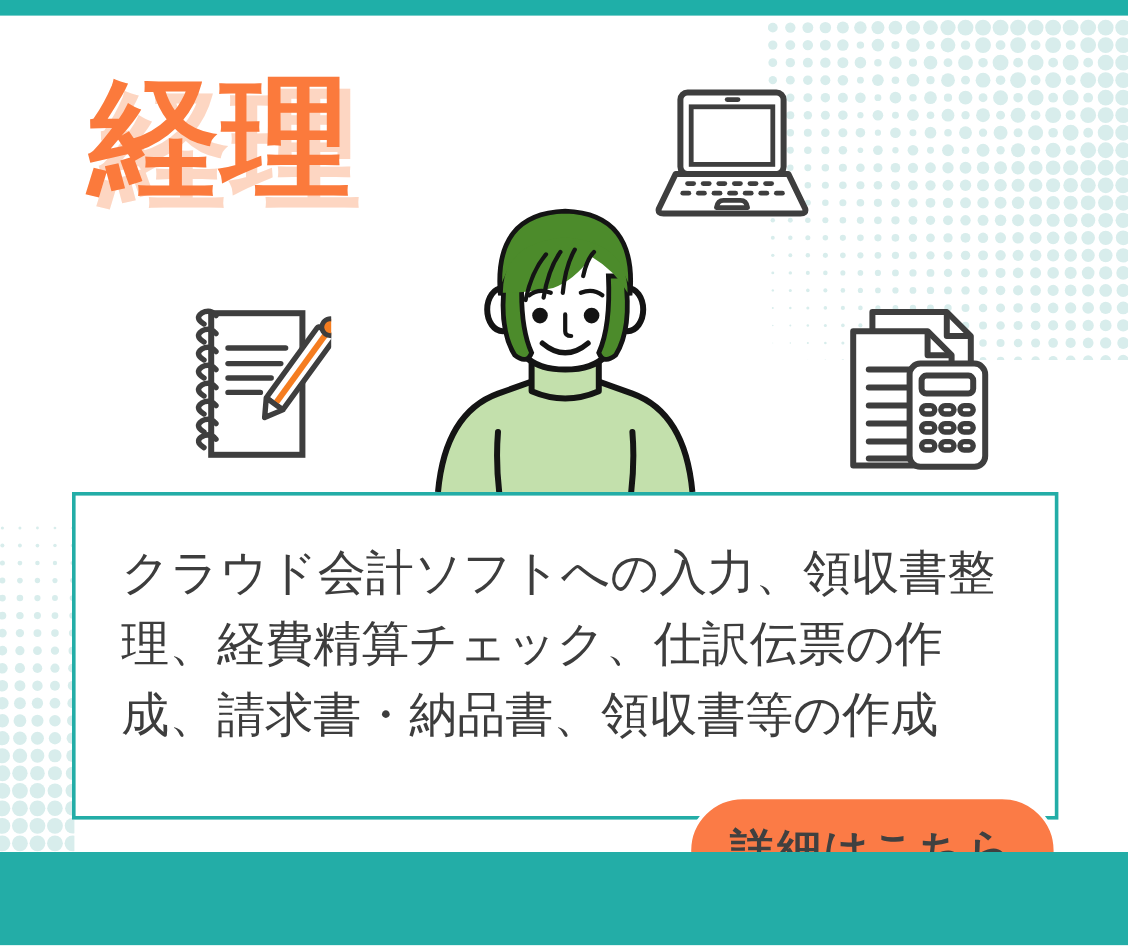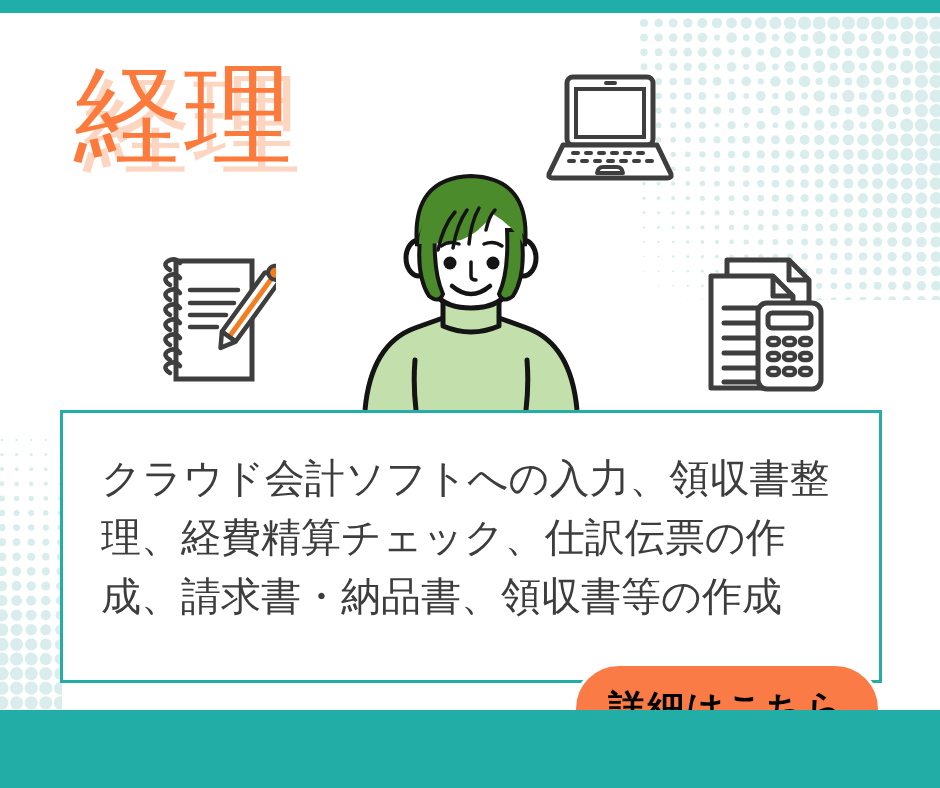--- a/index.html
+++ b/index.html
@@ -56,21 +56,21 @@
     height: 278px;
   }
 
   
   .title {
     position: absolute;
     left: 74px;
     top: 58px;
     font-size: 108px;
     line-height: 1.05;
-    font-weight: 400;
+    font-weight: 700;
     letter-spacing: 2px;
     color: #FB7A3C;
     text-shadow: 9px 10px 0 #FDD6C2;
     white-space: nowrap;
   }
 
   
   .desc-box {
     position: absolute;
     left: 60px;
@@ -104,21 +104,21 @@
     box-sizing: border-box;
     border-radius: 46px;
     background: #FB7B46;
     border: 3px solid #ffffff;
     display: flex;
     align-items: center;
     justify-content: center;
     cursor: pointer;
   }
   .cta-label {
-    color: #000000;
+    color: #404040;
     font-size: 37px;
     font-weight: 700;
     letter-spacing: 2px;
     white-space: nowrap;
     text-align: center;
   }
 
   
   .art { position: absolute; }
   .art-notebook { left: 158px; top: 252px; }

